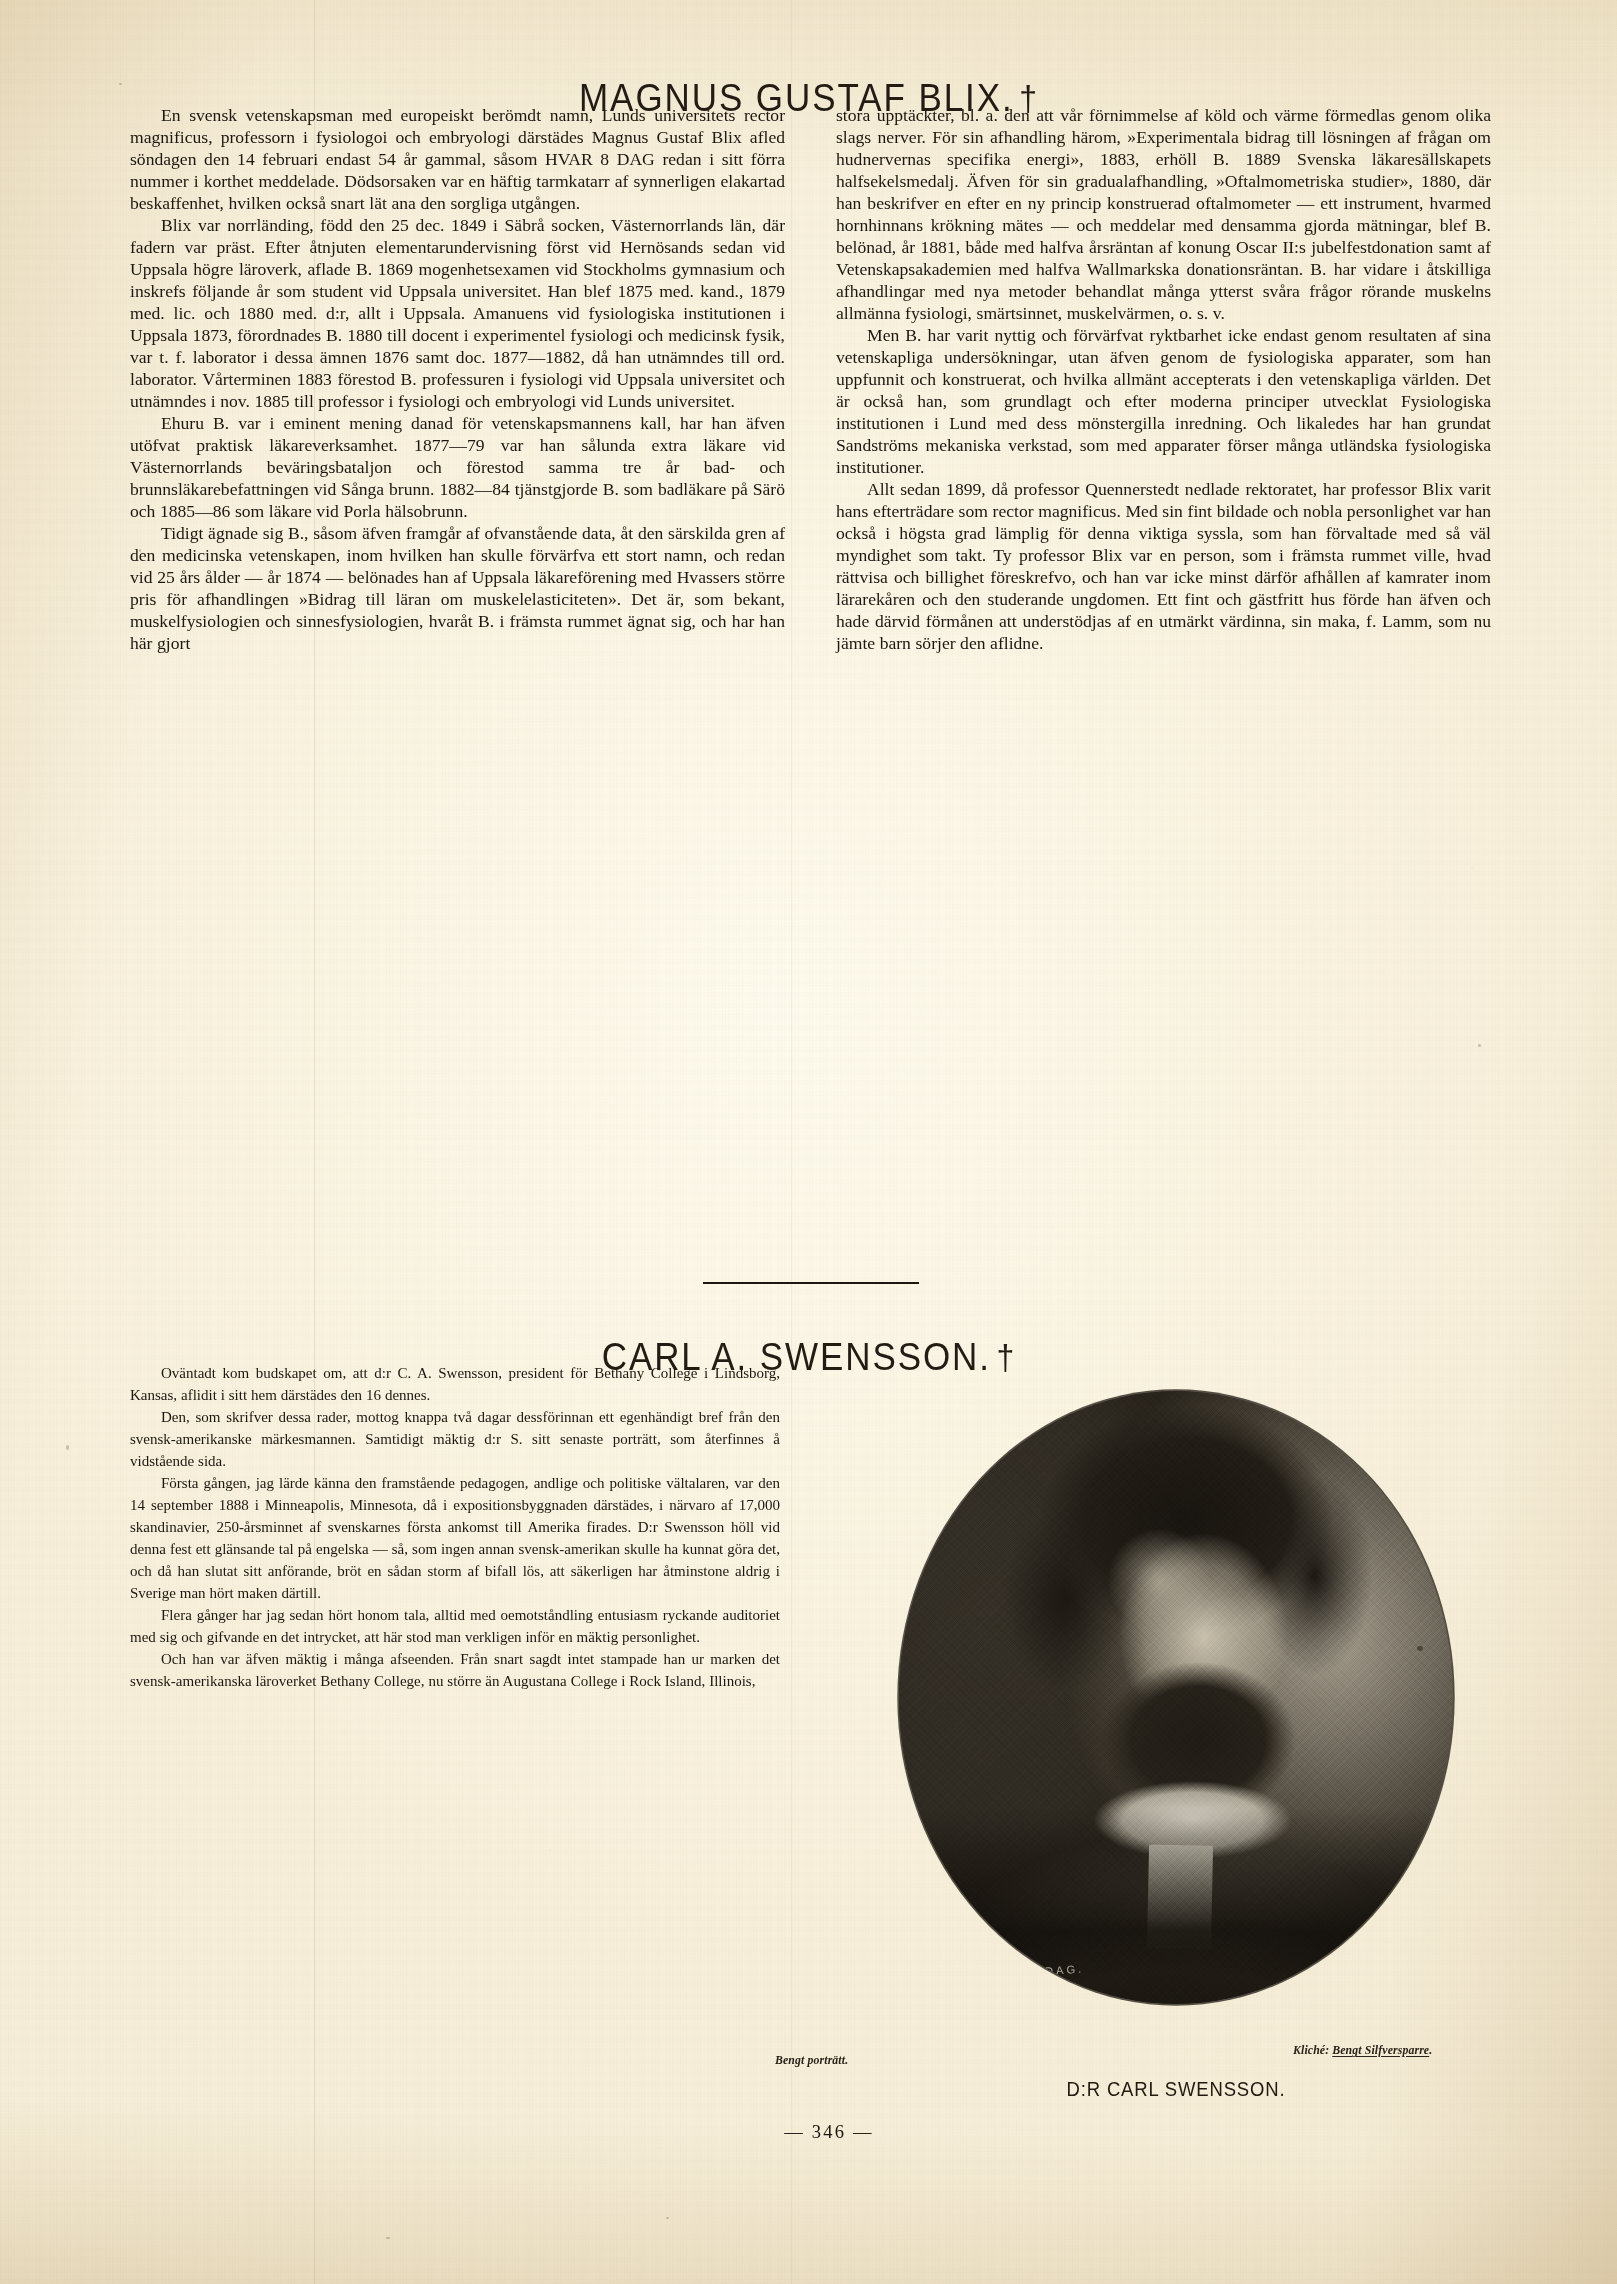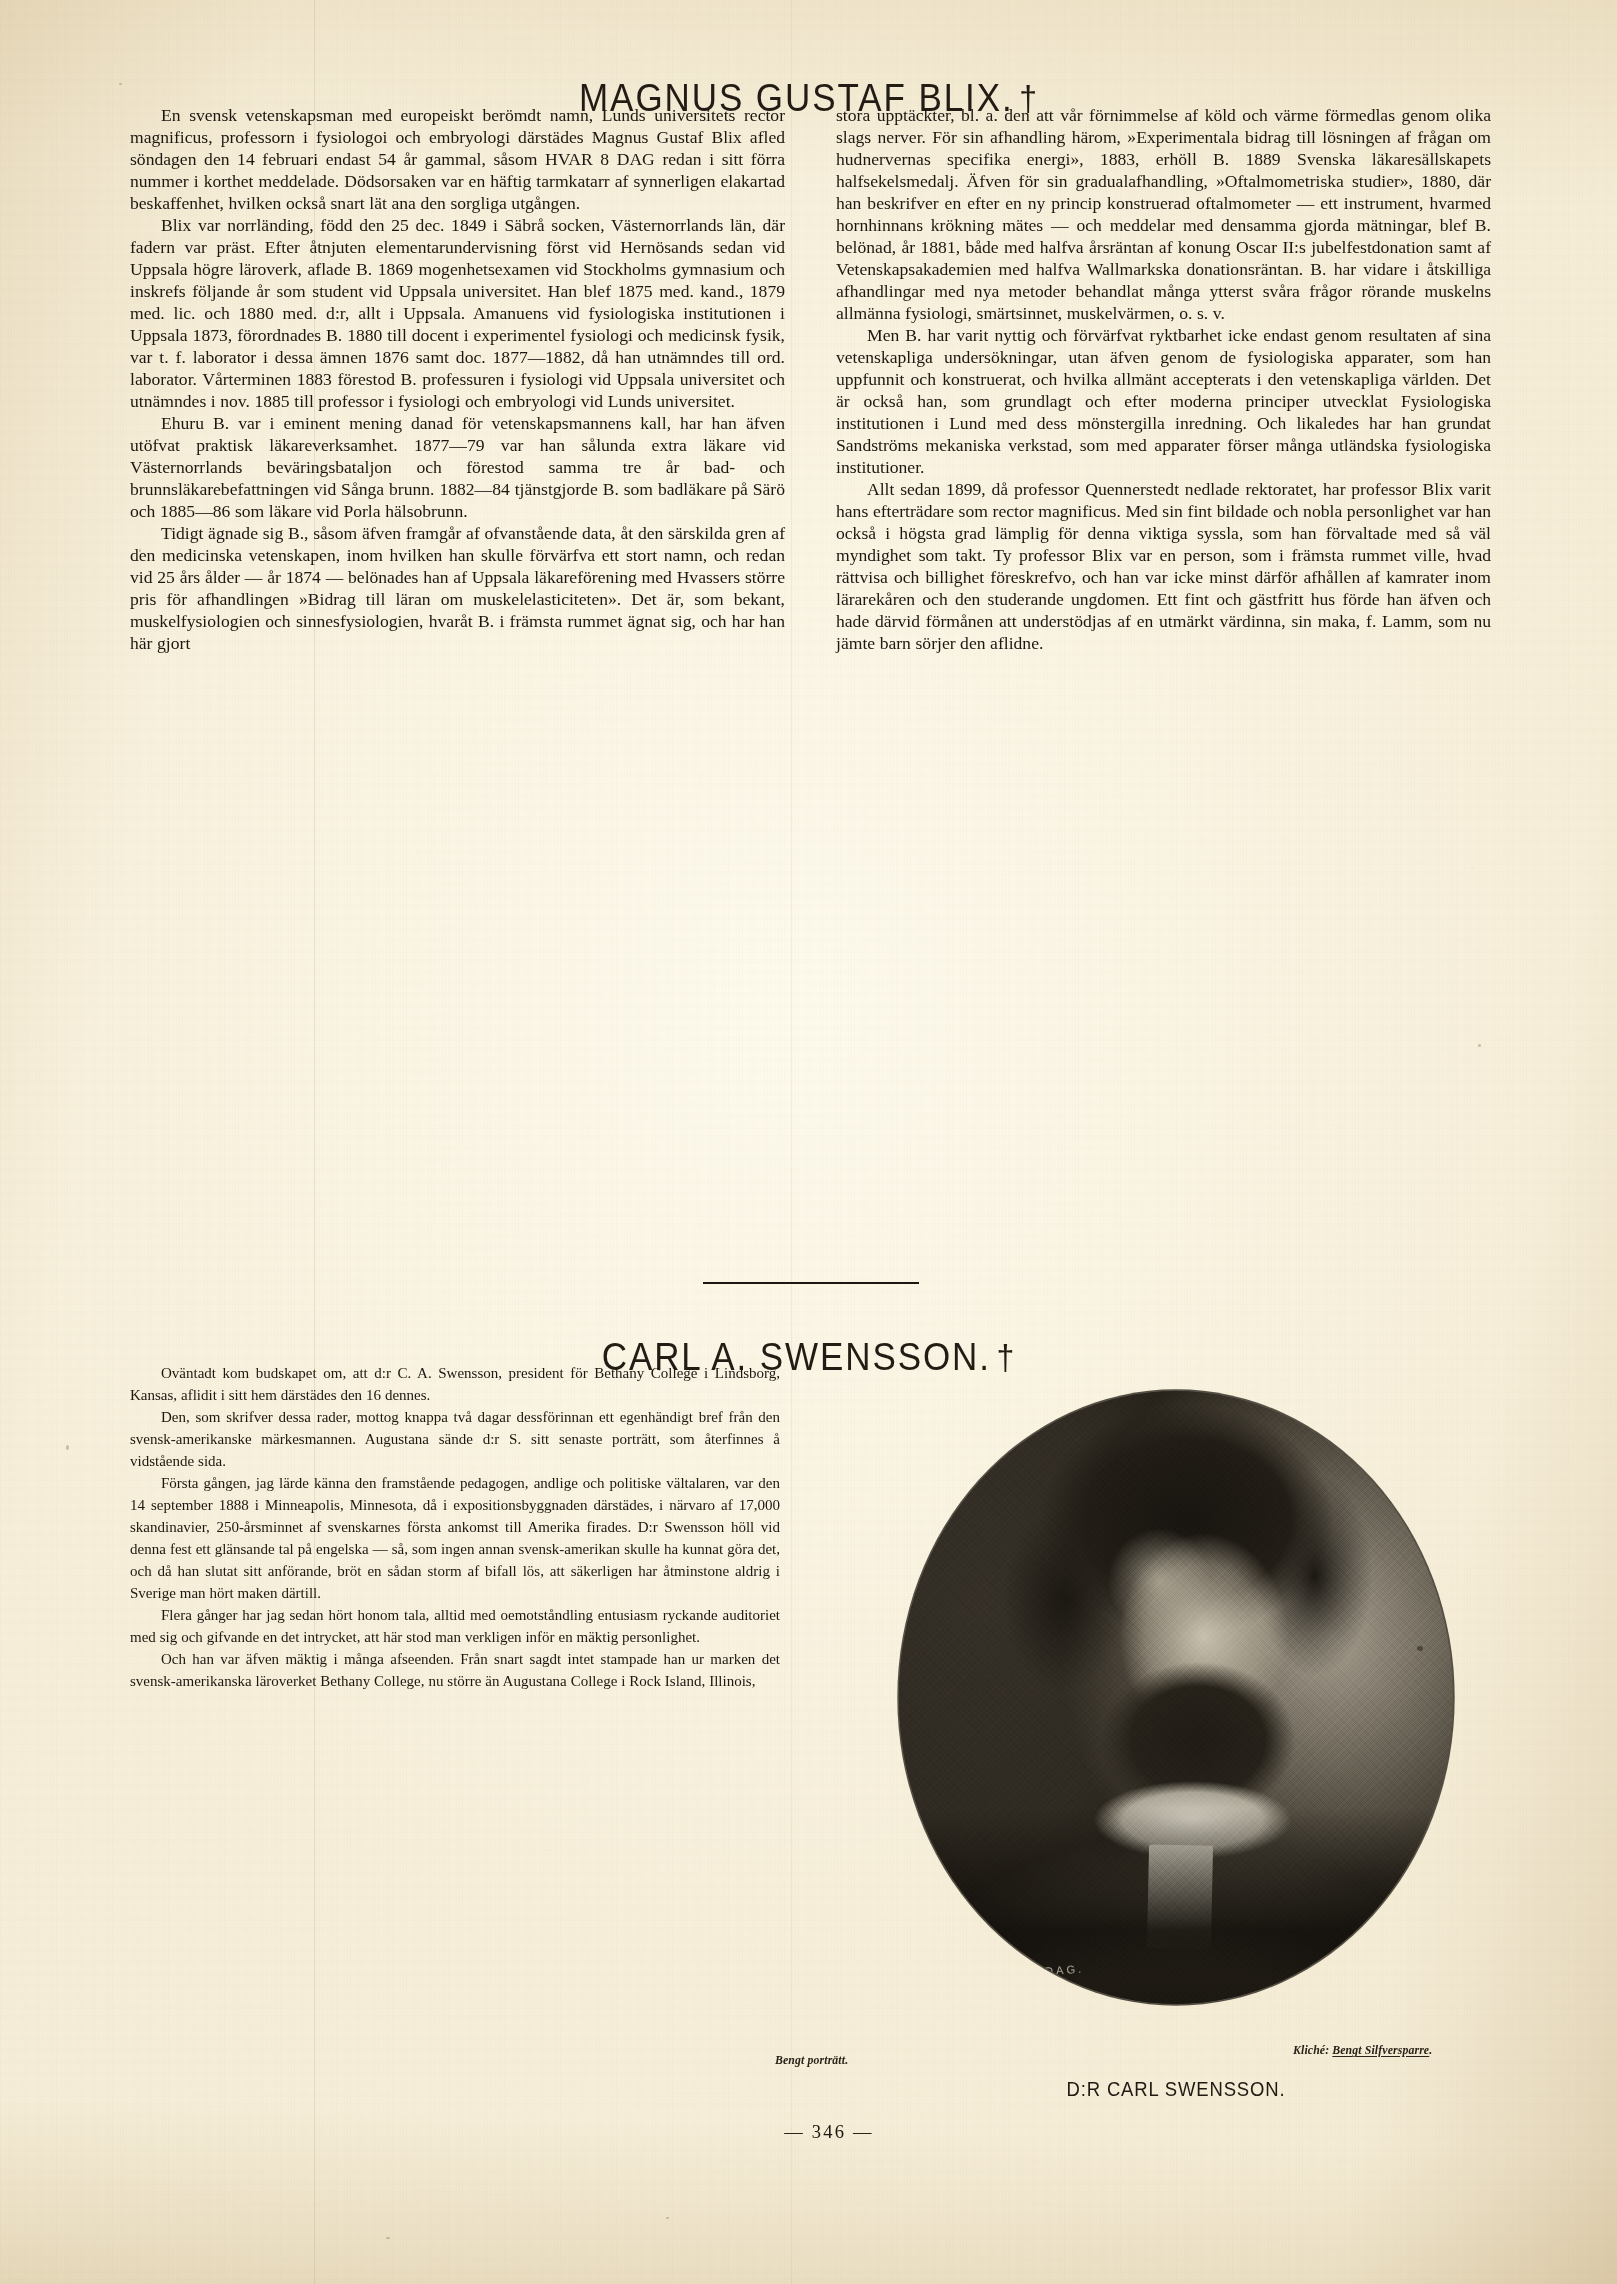--- a/index.html
+++ b/index.html
@@ -242,21 +242,21 @@
         <p class="para">Allt sedan 1899, då professor Quennerstedt nedlade rektoratet, har professor Blix varit hans efterträdare som rector magnificus. Med sin fint bildade och nobla personlighet var han också i högsta grad lämplig för denna viktiga syssla, som han förvaltade med så väl myndighet som takt. Ty professor Blix var en person, som i främsta rummet ville, hvad rättvisa och billighet föreskrefvo, och han var icke minst därför afhållen af kamrater inom lärarekåren och den studerande ungdomen. Ett fint och gästfritt hus förde han äfven och hade därvid förmånen att understödjas af en utmärkt värdinna, sin maka, f. Lamm, som nu jämte barn sörjer den aflidne.</p>
       </div>
     </div>
 
     <hr class="rule">
 
     <h1 id="headline-swensson" class="headline"><span>CARL A. SWENSSON.</span><span class="dagger">†</span></h1>
 
     <div id="swensson-left">
       <p class="para first">Oväntadt kom budskapet om, att d:r C. A. Swensson, president för Bethany College i Lindsborg, Kansas, aflidit i sitt hem därstädes den 16 dennes.</p>
-      <p class="para">Den, som skrifver dessa rader, mottog knappa två dagar dessförinnan ett egenhändigt bref från den svensk-amerikanske märkesmannen. Augustana sände d:r S. sitt senaste porträtt, som återfinnes å vidstående sida.</p>
+      <p class="para">Den, som skrifver dessa rader, mottog knappa två dagar dessförinnan ett egenhändigt bref från den svensk-amerikanske märkesmannen. Samtidigt mäktig d:r S. sitt senaste porträtt, som återfinnes å vidstående sida.</p>
       <p class="para">Första gången, jag lärde känna den framstående pedagogen, andlige och politiske vältalaren, var den 14 september 1888 i Minneapolis, Minnesota, då i expositionsbyggnaden därstädes, i närvaro af 17,000 skandinavier, 250-årsminnet af svenskarnes första ankomst till Amerika firades. D:r Swensson höll vid denna fest ett glänsande tal på engelska — så, som ingen annan svensk-amerikan skulle ha kunnat göra det, och då han slutat sitt anförande, bröt en sådan storm af bifall lös, att säkerligen har åtminstone aldrig i Sverige man hört maken därtill.</p>
       <p class="para">Flera gånger har jag sedan hört honom tala, alltid med oemotståndling entusiasm ryckande auditoriet med sig och gifvande en det intrycket, att här stod man verkligen inför en mäktig personlighet.</p>
       <p class="para">Och han var äfven mäktig i många afseenden. Från snart sagdt intet stampade han ur marken det svensk-amerikanska läroverket Bethany College, nu större än Augustana College i Rock Island, Illinois,</p>
     </div>
 
     <div id="portrait-wrap">
       <div id="portrait">
         <div class="pt-layer" id="pt-base"></div>
         <div class="pt-layer" id="pt-bg"></div>
         <div class="pt-layer" id="pt-hair"></div>

